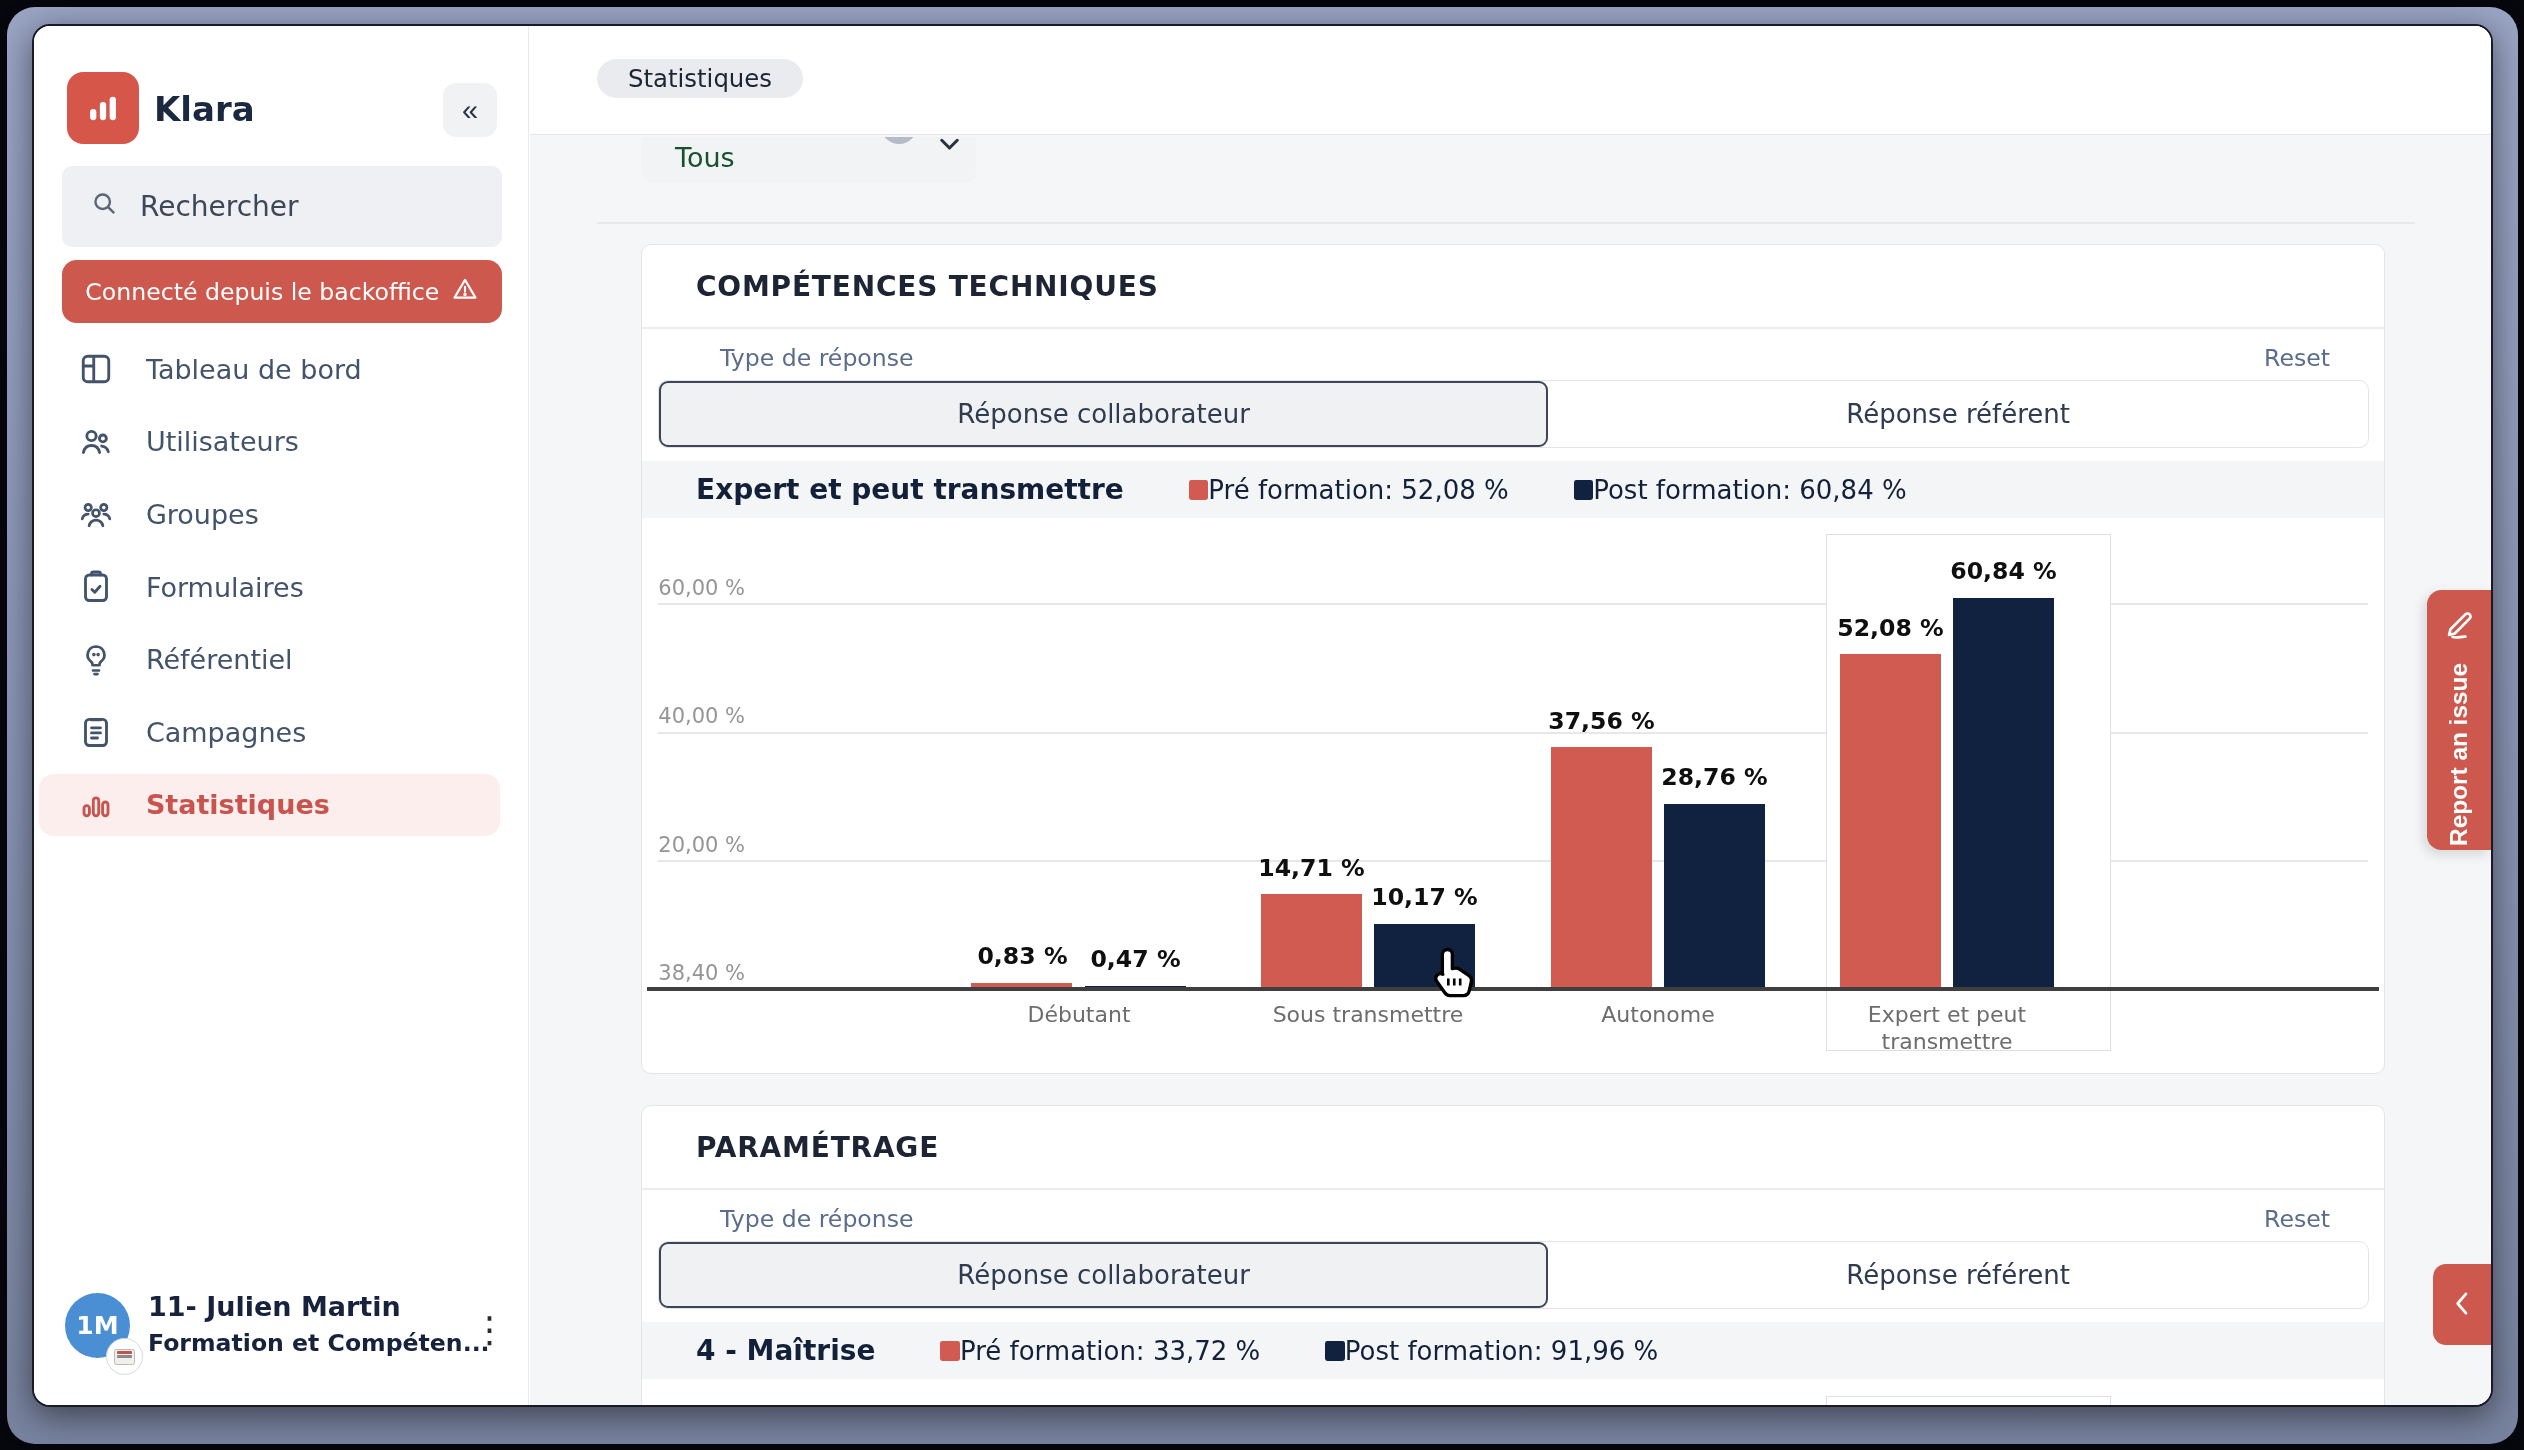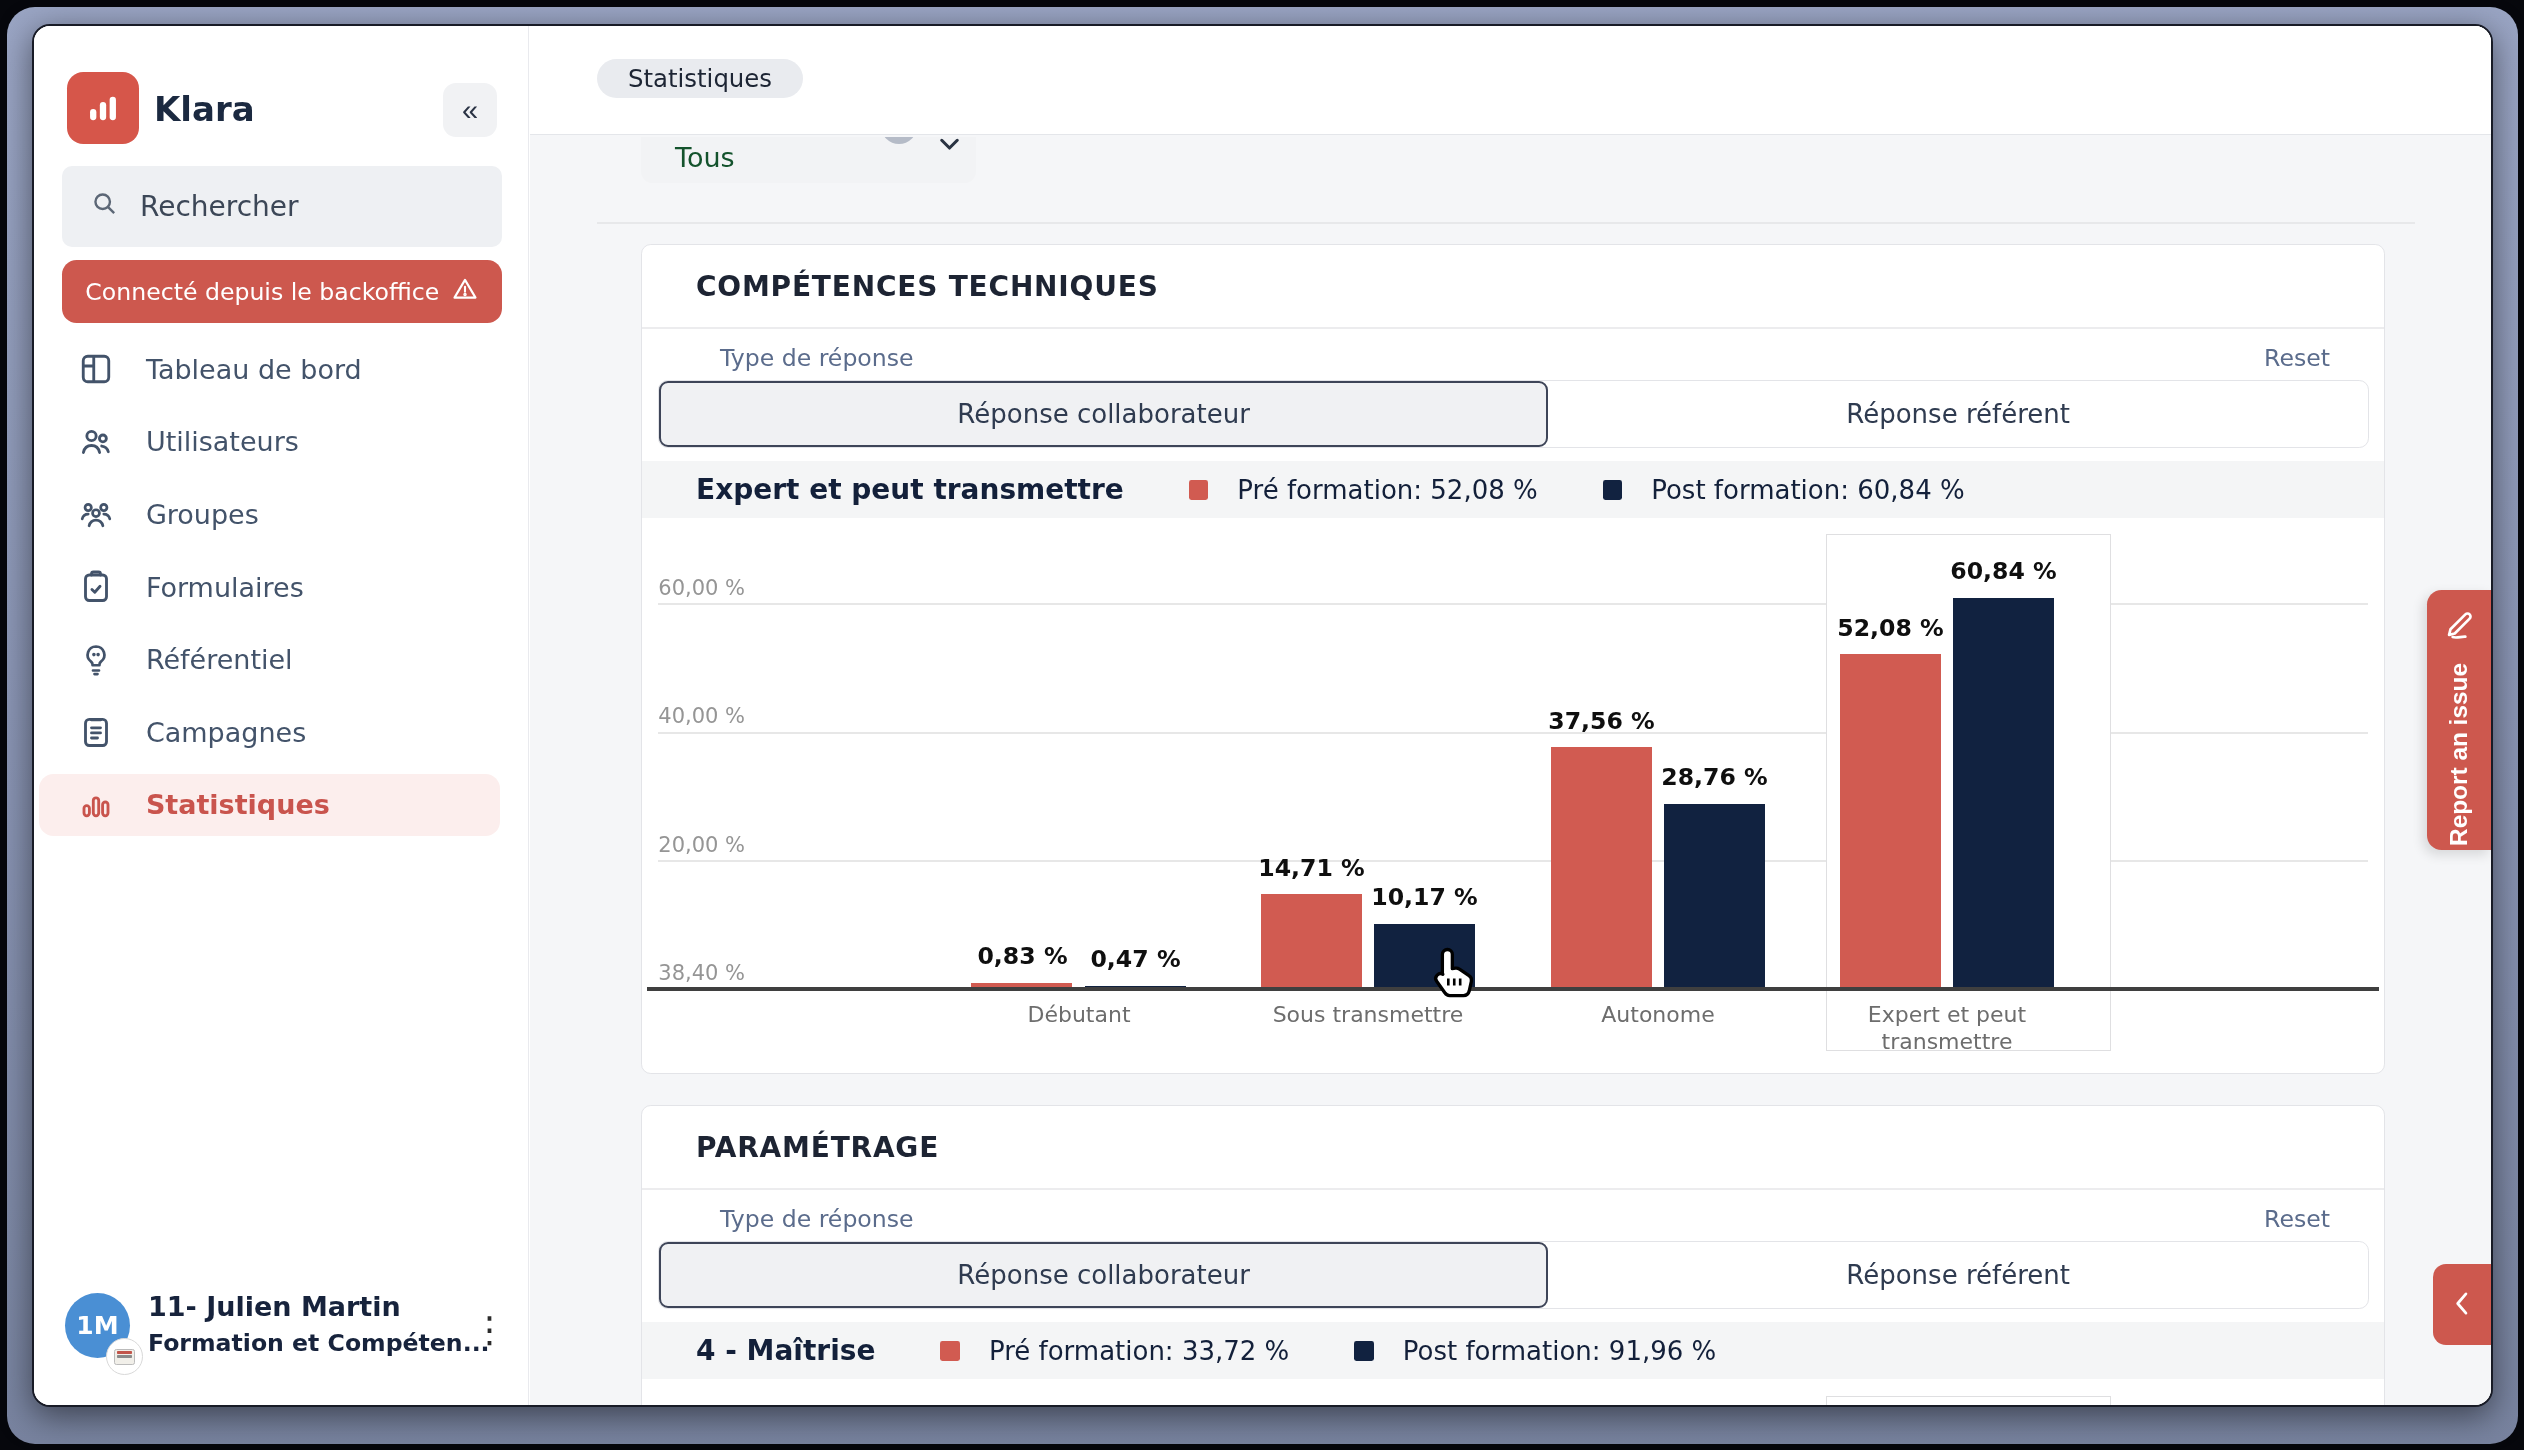--- a/index.html
+++ b/index.html
@@ -74,21 +74,21 @@
   .resp-label { position:absolute; left:54px; top:99px; font-size:23.6px; color:#5b6c8c;margin-left:24px; }
   .reset { position:absolute; right:54px; top:99px; font-size:23.6px; color:#5b6c8c; cursor:pointer; }
   .toggles { position:absolute; left:16.3px; top:135px; width:1711px; height:68px;
           border:1.6px solid #e3e4e8; border-radius:9.8px; background:#fff; display:flex; }
   .seg { flex:0 0 48%; display:flex; align-items:center; justify-content:center; font-size:26px;
          color:#2f3b50; cursor:pointer; border-radius:9px; }
   .seg.sel { flex:0 0 52%; background:#f0f1f3; border:2.4px solid #3e4558; }
   .legend-band { position:absolute; left:0; top:216px; width:100%; height:57px; background:#f4f5f6;
          display:flex; align-items:center; padding-left:54px; gap:65px; }
   .lg-title { font-size:28px; font-weight:bold; color:#13203a; white-space:nowrap; }
-  .lg-item { display:flex; align-items:center; gap:29px; font-size:26px; color:#13203a; white-space:nowrap; }
+  .lg-item { display:flex; align-items:center; gap:0; font-size:26px; color:#13203a; white-space:nowrap; }
   .sq { width:19.5px; height:19.5px; border-radius:2.4px; display:inline-block; }
   .sq.red { background:#d15b51; } .sq.navy { background:#112240; }
 
   .chart { position:absolute; left:0; top:272px; width:100%; height:557px; }
   .gridline { position:absolute; left:16.3px; right:16.3px; height:1.6px; background:#e7e7e7; }
   .ylab { position:absolute; left:16.3px; width:130px; font-size:21px; color:#959595; white-space:nowrap; }
   .baseline { position:absolute; left:4.9px; right:4.9px; top:470px; height:4.1px; background:#3f3f3f; z-index:5; }
   .bar { position:absolute; z-index:2; }
   .vlab { position:absolute; width:163px; text-align:center; font-size:23.6px; font-weight:bold; color:#0f0f0f; z-index:3; white-space:nowrap; }
   .xlab { position:absolute; top:485px; width:228px; text-align:center; font-size:22px; color:#6d6d6d; line-height:1.2; z-index:3; }

